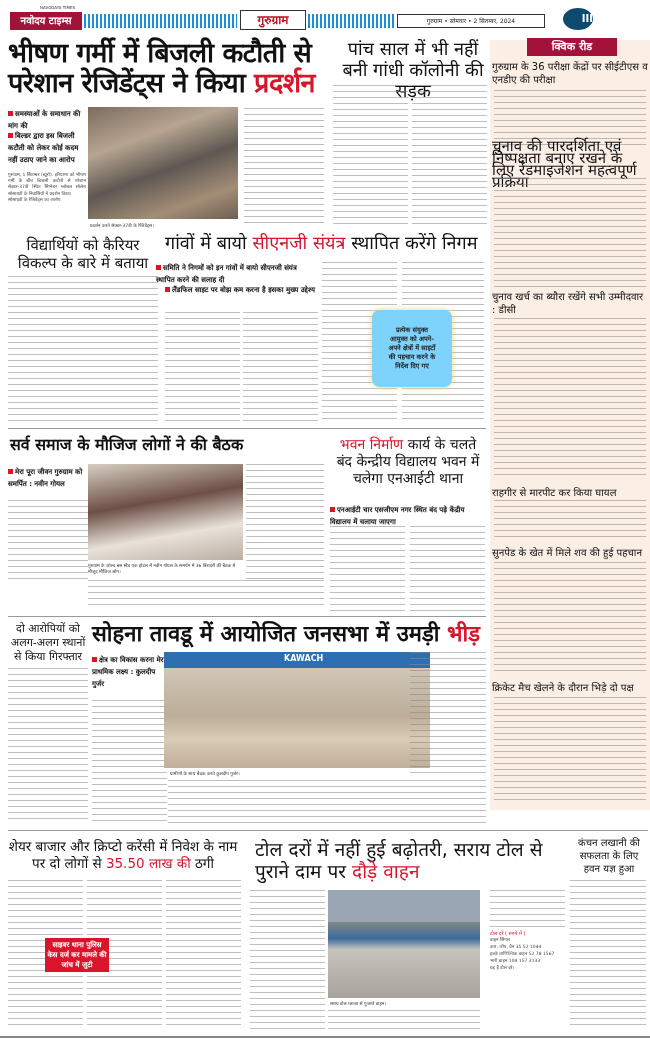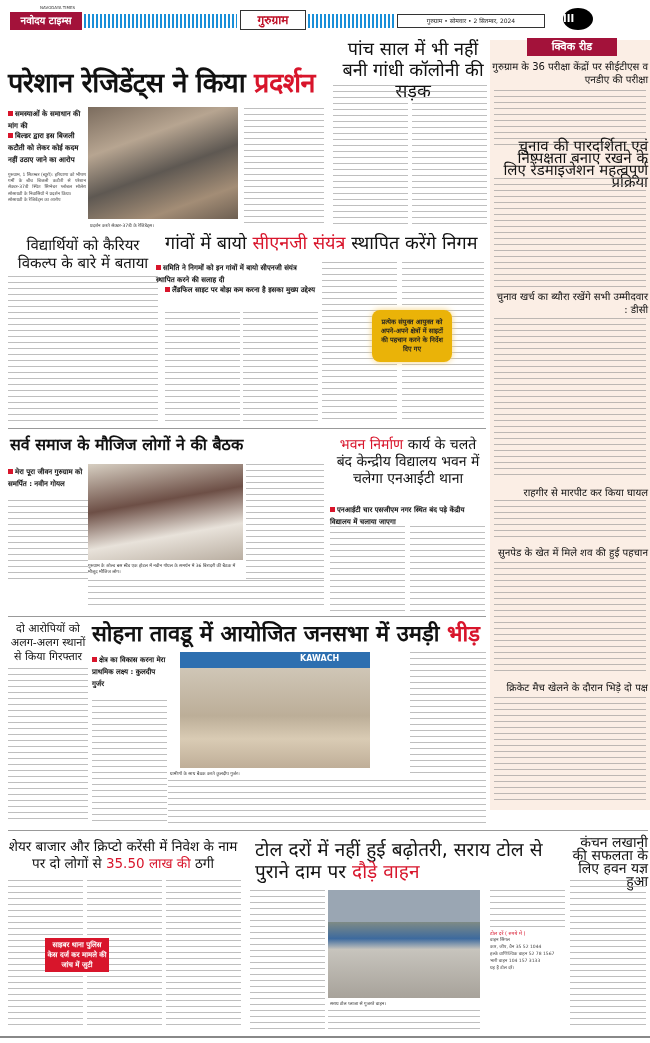--- a/index.html
+++ b/index.html
@@ -5,53 +5,53 @@
 *{box-sizing:border-box;margin:0;padding:0}
 html,body{width:650px;height:1043px;background:#fff;overflow:hidden}
 body{font-family:"DejaVu Sans","Liberation Sans",sans-serif;color:#222;position:relative}
 .abs{position:absolute}
 .mast{left:0;top:0;width:650px;height:34px}
 .brand{left:10px;top:12px;width:72px;height:18px;background:#a3123a;color:#fff;font-size:10px;font-weight:bold;line-height:18px;text-align:center}
 .brand-small{left:40px;top:5px;font-size:4px;color:#333}
 .stripes{top:14px;height:14px;background:repeating-linear-gradient(90deg,#1a8fd8 0 2px,#fff 2px 4px)}
 .section{left:240px;top:10px;width:66px;height:20px;border:1.5px solid #333;background:#fff;color:#c0142a;font-weight:bold;font-size:12px;text-align:center;line-height:18px}
 .dateline{left:397px;top:14px;width:148px;height:14px;border:1px solid #333;font-size:6px;line-height:12px;text-align:center;background:#fff}
-.pageno{left:563px;top:8px;width:30px;height:22px;background:#000000;border-radius:50%;color:#fff;font-size:10px;text-align:left;line-height:22px;font-weight:bold}
+.pageno{left:563px;top:8px;width:30px;height:22px;background:#0c4a6e;border-radius:50%;color:#fff;font-size:10px;text-align:right;line-height:22px;font-weight:bold}
 .h1{font-weight:bold;color:#111;line-height:1.1}
 .red{color:#d8152b}
 .txt{font-size:4.5px;line-height:6.2px;color:#555;text-align:justify}
 .lines{background:repeating-linear-gradient(180deg,#8a8a8a 0 1px,transparent 1px 6px);opacity:.55}
 .photo{background:linear-gradient(135deg,#8c7b6a,#c9b9a6 40%,#6f6a62 70%,#a99684)}
 .caption{font-size:4.5px;color:#333}
 .bullet{font-size:7px;font-weight:bold;color:#111;line-height:12px}
 .bullet:before{content:"";display:inline-block;width:5px;height:5px;background:#d8152b;margin-right:2px}
 .pink{background:#fbeee5}
 .redtag{background:#a3123a;color:#fff;font-size:11px;text-align:center;font-weight:bold}
 .rule{background:#222}
 .hr{height:1px;background:#999}
 .highlight{background:#d8152b;color:#fff;font-size:7px;text-align:center;font-weight:bold;line-height:10px;padding:2px}
-.yellowbox{background:#eab308;border-radius:8px;font-size:6.5px;font-weight:bold;text-align:center;line-height:9px;padding:8px;box-shadow:0 0 6px #f6d27a}
-.sub{font-size:13px;color:#111;line-height:15px;text-align:right}
+.yellowbox{background:#7dd3fc;border-radius:8px;font-size:6.5px;font-weight:bold;text-align:center;line-height:9px;padding:16px;box-shadow:0 0 6px #f6d27a}
+.sub{font-size:13px;color:#111;line-height:15px;text-align:left}
 </style>
 </head>
 <body>
 
 <div class="abs mast">
   <div class="abs brand-small">NAVODAYA TIMES</div>
   <div class="abs brand">नवोदय टाइम्स</div>
   <div class="abs stripes" style="left:84px;width:153px"></div>
   <div class="abs section">गुरुग्राम</div>
   <div class="abs stripes" style="left:308px;width:88px"></div>
   <div class="abs dateline">गुरुग्राम • सोमवार • 2 सितम्बर, 2024</div>
   <div class="abs pageno">III</div>
 </div>
 
 <div class="abs" style="left:8px;top:38px;width:320px">
   <div class="h1" style="font-size:27px;letter-spacing:-0.5px">
-    <br>
+    <span>भीषण गर्मी में बिजली कटौती से</span><br>
     <span>परेशान रेजिडेंट्स ने किया </span><span class="red">प्रदर्शन</span>
   </div>
 </div>
 <div class="abs bullet" style="left:8px;top:108px;width:80px">समस्याओं के समाधान की मांग की</div>
 <div class="abs bullet" style="left:8px;top:130px;width:80px">बिल्डर द्वारा इस बिजली कटौती को लेकर कोई कदम नहीं उठाए जाने का आरोप</div>
 <div class="abs txt" style="left:8px;top:172px;width:78px;color:#444">
   <span>गुरुग्राम, 1 सितम्बर (ब्यूरो):</span> <span>हरियाणा को भीषण गर्मी के बीच बिजली कटौती से परेशान सेक्टर-37डी स्थित सिग्नेचर ग्लोबल सोलेरा सोसायटी के निवासियों ने प्रदर्शन किया।</span><br><span>सोसायटी के रेजिडेंट्स का आरोप</span>
 </div>
 <div class="abs photo" style="left:88px;top:107px;width:150px;height:112px;background:linear-gradient(160deg,#7b6c5e,#b7a591 30%,#5e5852 55%,#a38d76 80%,#6d5f52)"></div>
 <div class="abs caption" style="left:90px;top:222px">प्रदर्शन करते सेक्टर-37डी के रेजिडेंट्स।</div>
@@ -110,21 +110,21 @@
 <div class="abs hr" style="left:8px;top:616px;width:478px"></div>
 
 <div class="abs" style="left:8px;top:622px;width:80px;font-size:11px;line-height:14px;text-align:center;color:#111">दो आरोपियों को अलग-अलग स्थानों से किया गिरफ्तार</div>
 <div class="abs lines" style="left:8px;top:668px;width:80px;height:155px"></div>
 
 <div class="abs h1" style="left:92px;top:622px;width:400px;font-size:22px">
   <span>सोहना तावडू में आयोजित जनसभा में उमड़ी </span><span class="red">भीड़</span>
 </div>
 <div class="abs bullet" style="left:92px;top:654px;width:75px">क्षेत्र का विकास करना मेरा प्राथमिक लक्ष्य : कुलदीप गुर्जर</div>
 <div class="abs lines" style="left:92px;top:700px;width:75px;height:125px"></div>
-<div class="abs photo" style="left:180px;top:652px;width:190px;height:116px;background:linear-gradient(180deg,#2d6fb0 0 14%,#cfc6b6 14%,#bcae98 55%,#d9cbb4 75%,#bfae98)">
+<div class="abs photo" style="left:164px;top:652px;width:266px;height:116px;background:linear-gradient(180deg,#2d6fb0 0 14%,#cfc6b6 14%,#bcae98 55%,#d9cbb4 75%,#bfae98)">
   <div class="abs" style="left:120px;top:2px;font-size:8px;font-weight:bold;color:#fff">KAWACH</div>
 </div>
 <div class="abs caption" style="left:170px;top:770px">ग्रामीणों के साथ बैठक करते कुलदीप गुर्जर।</div>
 <div class="abs lines" style="left:168px;top:780px;width:318px;height:45px"></div>
 <div class="abs lines" style="left:410px;top:652px;width:76px;height:125px"></div>
 
 <div class="abs hr" style="left:8px;top:830px;width:640px"></div>
 
 <div class="abs" style="left:8px;top:838px;width:230px;font-size:13.5px;line-height:17px;text-align:center;color:#111">
   <span>शेयर बाजार और क्रिप्टो करेंसी में निवेश के नाम पर दो लोगों से </span><span class="red">35.50 लाख की</span><span> ठगी</span>
@@ -146,16 +146,16 @@
   <div style="font-size:5px;color:#d8152b;margin-top:2px">टोल दरें ( रुपये में )</div>
   <div style="font-size:4.5px;color:#444;line-height:7px">
     <div><span>वाहन</span> <span>सिंगल</span></div>
     <div><span>कार, जीप, वैन</span> <span>35 52 1044</span></div>
     <div><span>हल्के वाणिज्यिक वाहन</span> <span>52 78 1567</span></div>
     <div><span>भारी वाहन</span> <span>104 157 3133</span></div>
     <div>यह हैं टोल दरें।</div>
   </div>
 </div>
 
-<div class="abs" style="left:570px;top:836px;width:78px;font-size:14px;line-height:13px;text-align:right;color:#111">कंचन लखानी की सफलता के लिए हवन यज्ञ हुआ</div>
+<div class="abs" style="left:570px;top:836px;width:78px;font-size:10px;line-height:13px;text-align:center;color:#111">कंचन लखानी की सफलता के लिए हवन यज्ञ हुआ</div>
 <div class="abs lines" style="left:570px;top:880px;width:76px;height:150px"></div>
 
 <div class="abs rule" style="left:0;top:1036px;width:650px;height:2px;background:#888"></div>
 
 </body></html>

